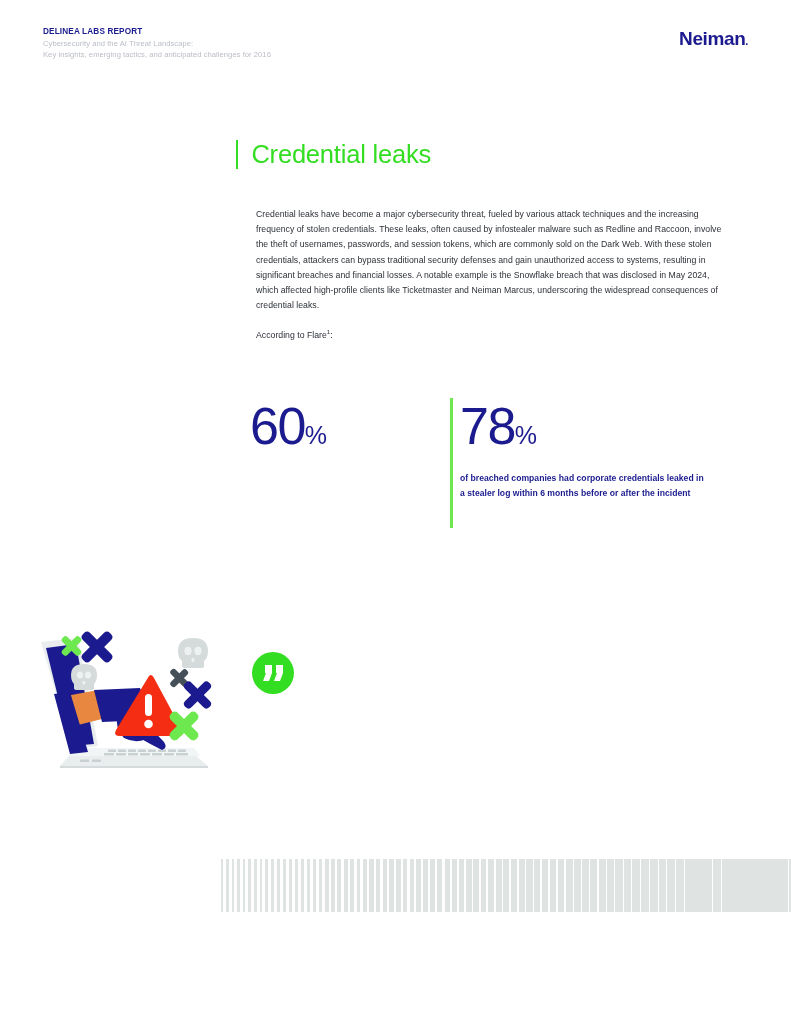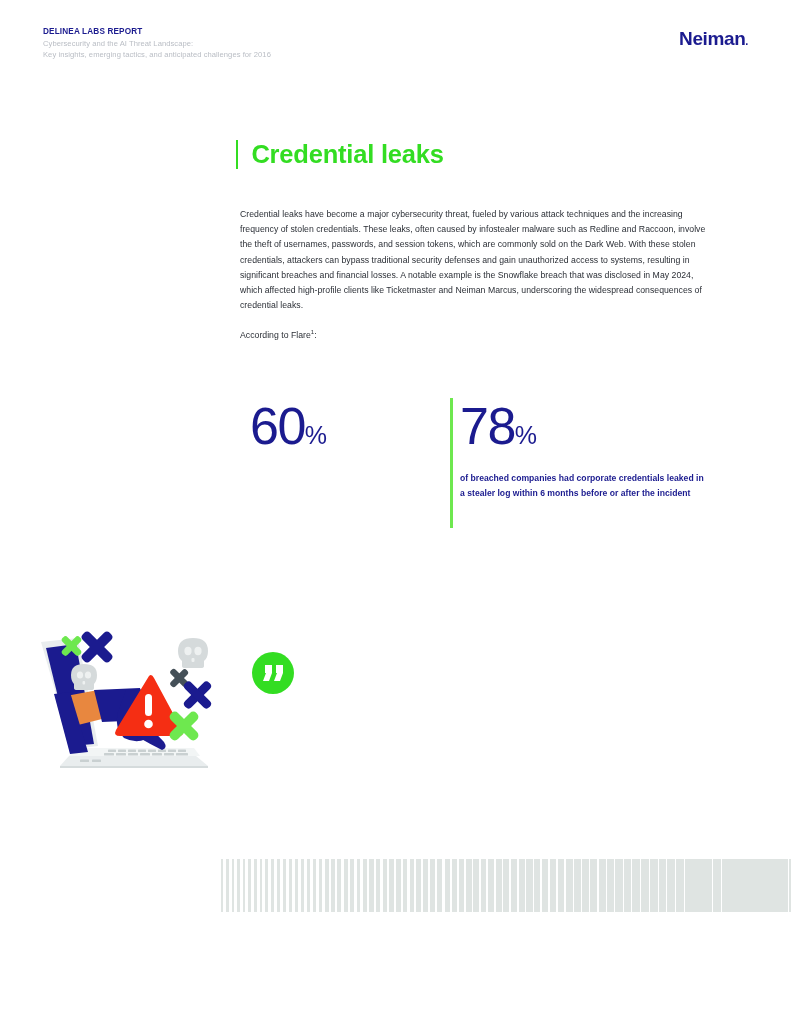--- a/index.html
+++ b/index.html
@@ -68,27 +68,26 @@
   .title-bar {
     width: 2.4px;
     height: 29px;
     background: #33dd22;
   }
   .title-text {
     font-size: 25.5px;
     color: #33dd22;
     letter-spacing: -0.2px;
     line-height: 30px;
-    font-weight: bold;
   }
 
   
   .body-col {
     position: absolute;
-    left: 240px;
+    left: 256px;
     top: 207px;
     width: 468px;
   }
   .body-col p {
     margin: 0 0 15px 0;
     font-size: 8.7px;
     line-height: 15.2px;
     color: #2b2f36;
     letter-spacing: 0.02px;
   }

